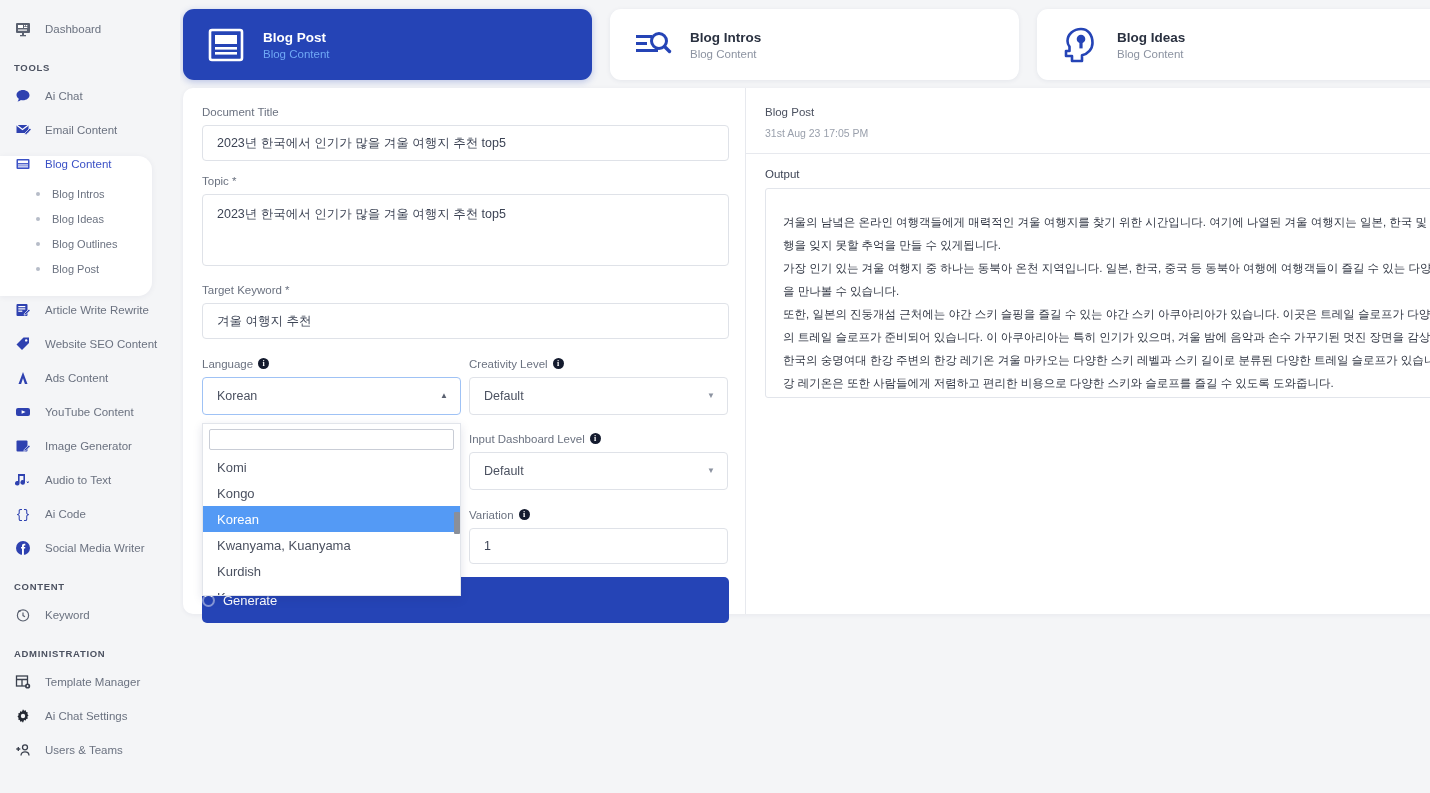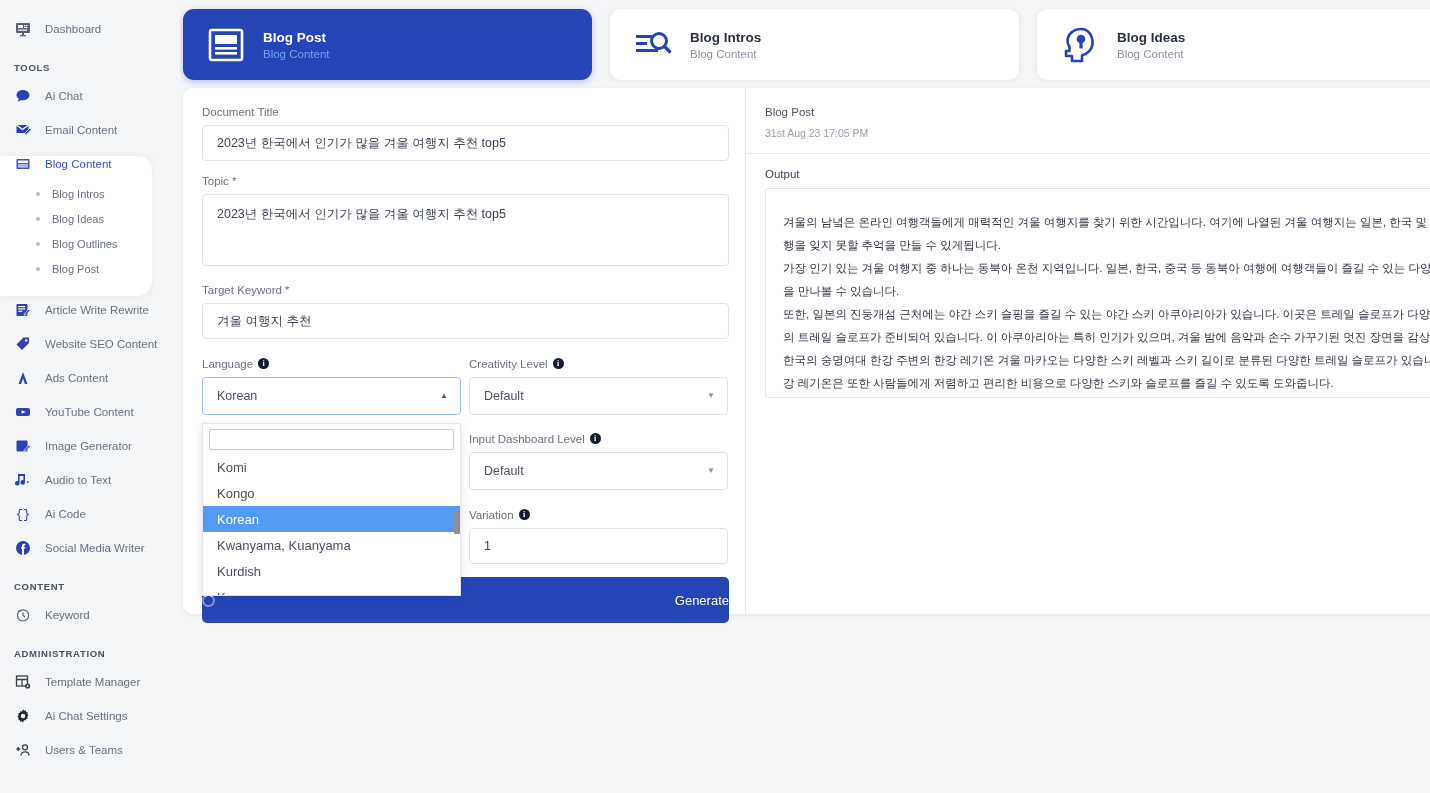--- a/index.html
+++ b/index.html
@@ -176,21 +176,21 @@
     background: #fff; font-size: 12.5px; color: #3d4455;
     padding: 0 14px; outline: none; font-family: "Liberation Sans", sans-serif;
   }
 
   .gen-btn {
     margin-top: 13px;
     width: 527px; height: 46px;
     background: #2544b6; color: #fff;
     border: none; border-radius: 5px;
     font-size: 13px; font-family: "Liberation Sans", sans-serif;
-    display: flex; align-items: center; justify-content: space-between; gap: 8px;
+    display: flex; align-items: center; justify-content: flex-start; gap: 8px;
     cursor: pointer;
   }
   .gen-btn .sp {
     width: 13px; height: 13px; border-radius: 50%;
     border: 2px solid rgba(255,255,255,.45);
     border-top-color: #fff;
   }
 
   
   .rp-title { font-size: 11.5px; color: #4b5160; }

